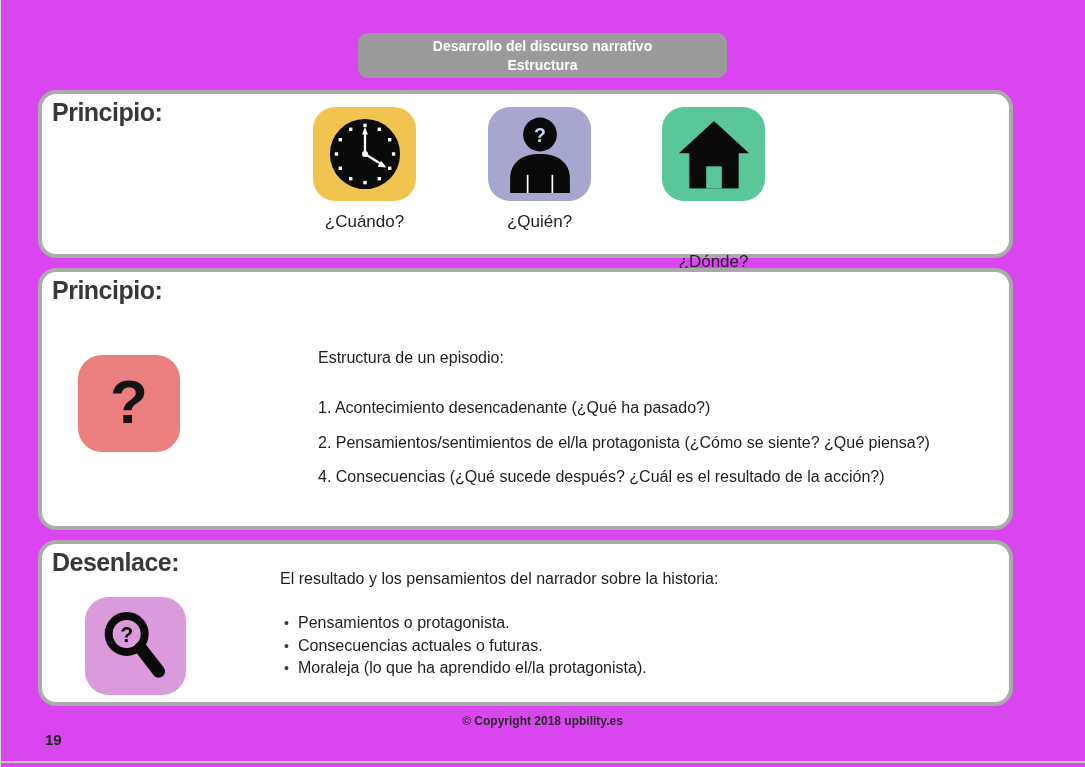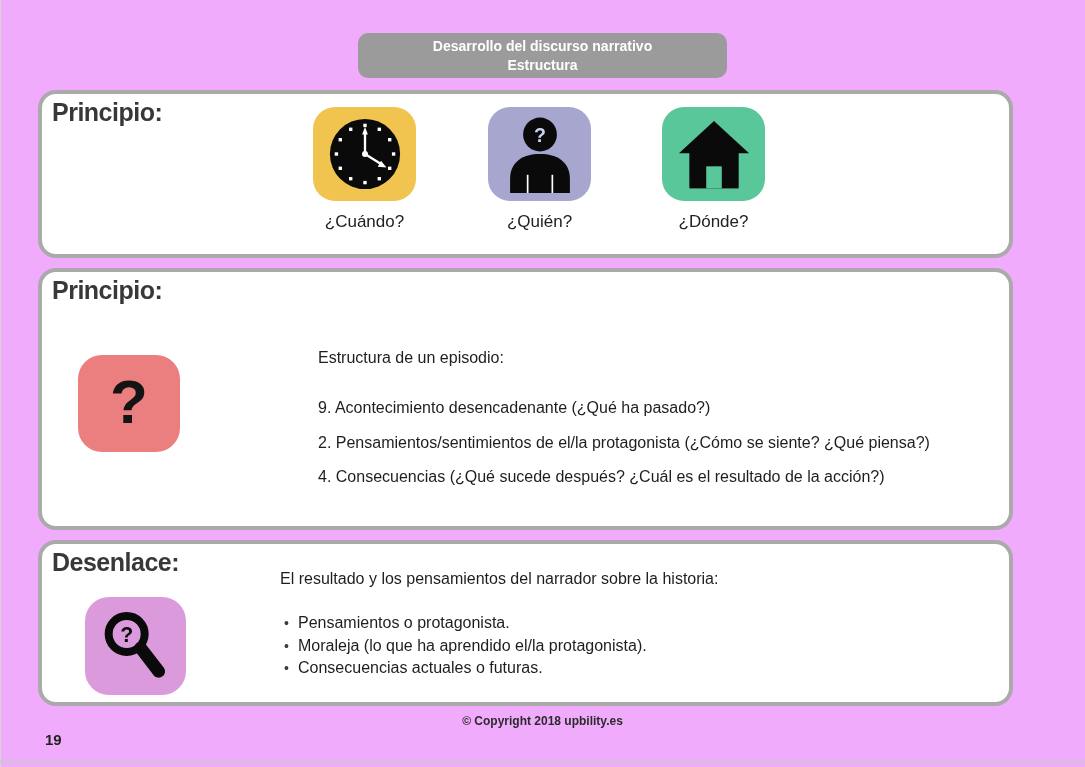--- a/index.html
+++ b/index.html
@@ -2,21 +2,21 @@
 <html><head>
 <meta charset="utf-8">
 <style>
   * { margin: 0; padding: 0; box-sizing: border-box; }
   html, body { background: #ffffff; }
   body { font-family: "Liberation Sans", sans-serif; }
   .page {
     position: relative;
     width: 1085px;
     height: 767px;
-    background: #f0abfc;
+    background: #d946ef;
     overflow: hidden;
   }
   .page-left-edge {
     position: absolute; left: 0; top: 0; width: 1px; height: 767px;
     background: #d6d6d6;
   }
   .page-bottom-rule {
     position: absolute; left: 0; top: 761px; width: 1085px; height: 2px;
     background: #c9c9c9;
   }
@@ -47,21 +47,21 @@
   }
   .tile-clock  { left: 313px; top: 107px; width: 103px; height: 94px; }
   .tile-person { left: 488px; top: 107px; width: 103px; height: 94px; }
   .tile-house  { left: 662px; top: 107px; width: 103px; height: 94px; }
   .tile-label {
     position: absolute; top: 212px; width: 143px; text-align: center;
     font-size: 17px; color: #222222;
   }
   .lbl-clock  { left: 293px; }
   .lbl-person { left: 468px; }
-  .lbl-house  { left: 642px; }
+  .lbl-house  { left: 642px; margin-top: 40px; }
   .tile-question {
     left: 78px; top: 355px; width: 102px; height: 97px; border-radius: 24px;
   }
   .big-qmark {
     font-size: 62px; font-weight: bold; color: #141414; line-height: 1;
     padding-bottom: 4px;
   }
   .tile-magnifier {
     left: 85px; top: 597px; width: 101px; height: 98px; border-radius: 24px;
   }
@@ -162,21 +162,21 @@
   <div class="section-box box-desarrollo"></div>
   <div class="section-heading h-desarrollo">Principio:</div>
 
   <div class="tile tile-question" style="background-color: rgb(235, 127, 127);">
     <span class="big-qmark">?</span>
   </div>
 
   <div class="desarrollo-text">
     <span class="desarrollo-intro">Estructura de un episodio:</span>
     <div class="steps">
-      <span class="step-line">9. Acontecimiento desencadenante (¿Qué ha pasado?)</span>
+      <span class="step-line">1. Acontecimiento desencadenante (¿Qué ha pasado?)</span>
       <span class="step-line">2. Pensamientos/sentimientos de el/la protagonista (¿Cómo se siente? ¿Qué piensa?)</span>
       <span class="step-line">4. Consecuencias (¿Qué sucede después? ¿Cuál es el resultado de la acción?)</span>
     </div>
   </div>
 
   <div class="section-box box-desenlace"></div>
   <div class="section-heading h-desenlace">Desenlace:</div>
 
   <div class="tile tile-magnifier" style="background-color: rgb(219, 154, 219);">
     <span>
@@ -184,22 +184,22 @@
         <circle cx="23" cy="21" r="13.5" fill="none" stroke="#0a0a0a" stroke-width="6"></circle>
         <line x1="33.5" y1="31.5" x2="47" y2="49" stroke="#0a0a0a" stroke-width="9.5" stroke-linecap="round"></line>
         <text x="23" y="27" text-anchor="middle" font-family="Liberation Sans, sans-serif" font-size="16" font-weight="bold" fill="#0a0a0a">?</text>
       </svg>
     </span>
   </div>
 
   <div class="desenlace-intro">El resultado y los pensamientos del narrador sobre la historia:</div>
   <div class="desenlace-bullets">
     <span class="bullet-line">Pensamientos o protagonista.</span>
+    <span class="bullet-line">Consecuencias actuales o futuras.</span>
     <span class="bullet-line">Moraleja (lo que ha aprendido el/la protagonista).</span>
-    <span class="bullet-line">Consecuencias actuales o futuras.</span>
   </div>
 
   <div class="footer-copyright">© Copyright 2018 upbility.es</div>
   <div class="page-number">19</div>
 
   <div class="page-bottom-rule"></div>
 
 </div>
 
 </body></html>

